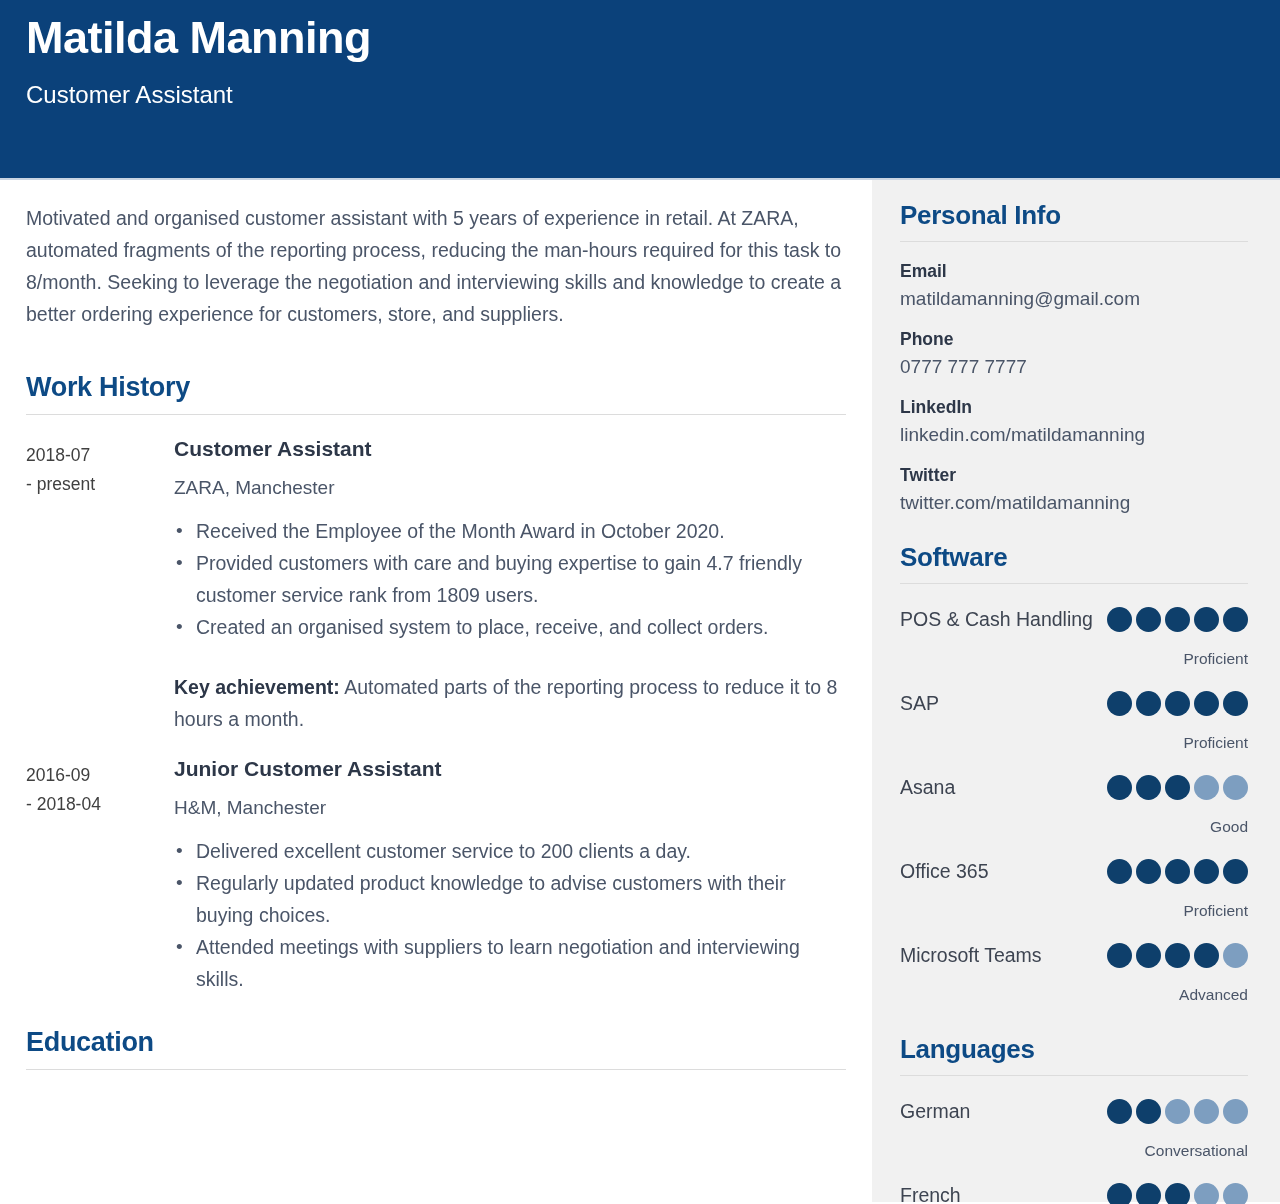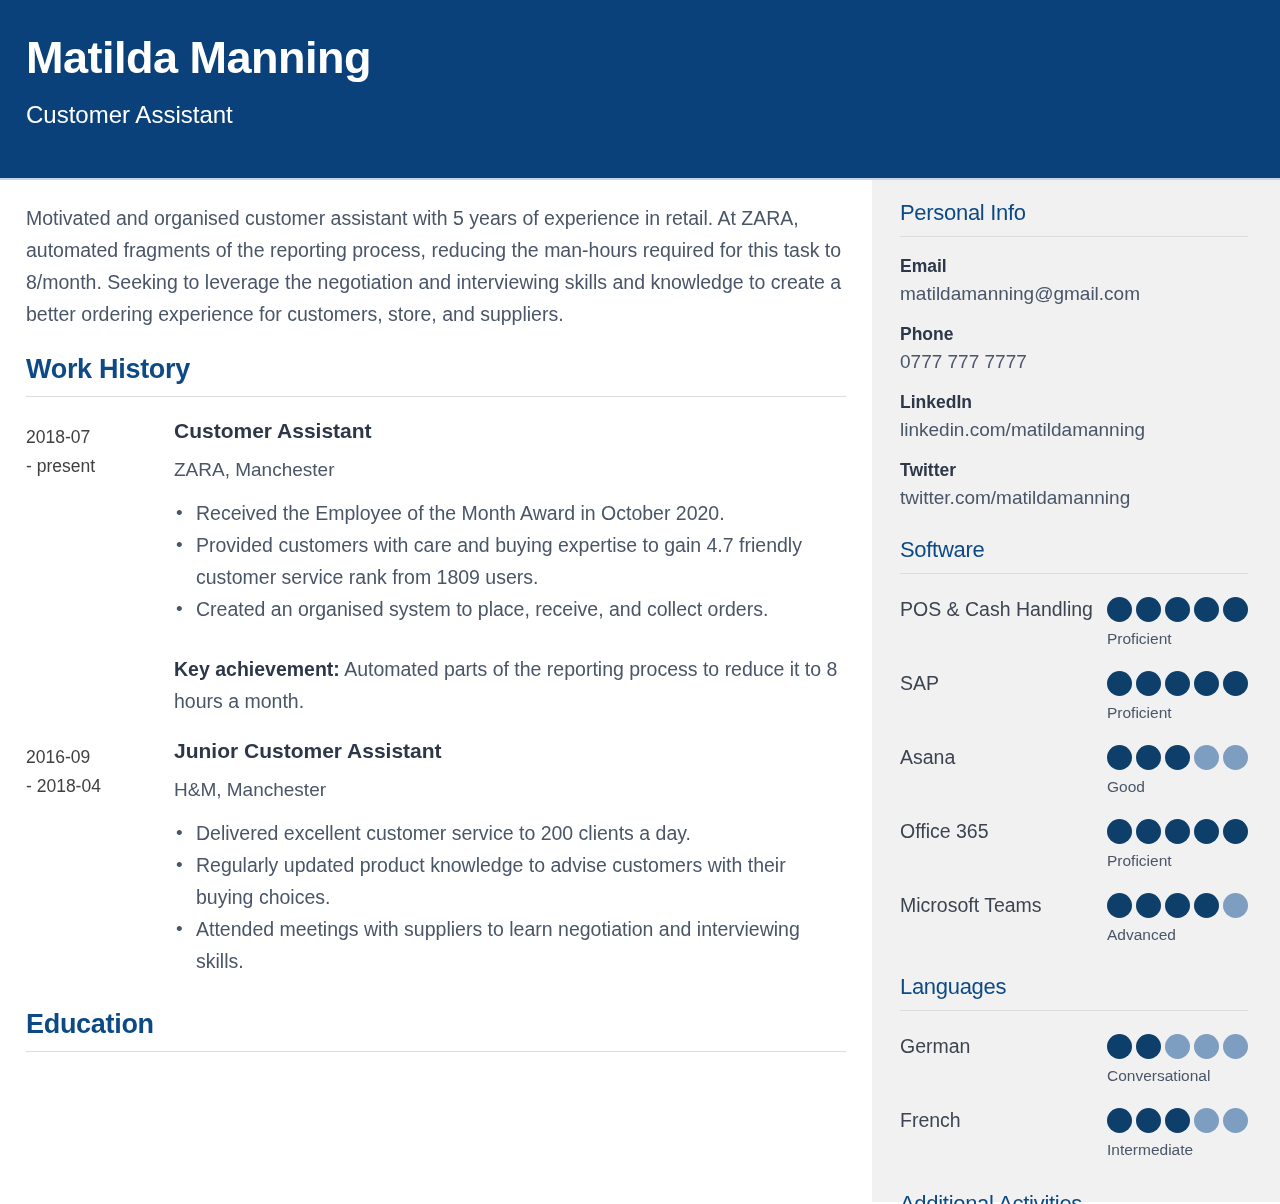--- a/index.html
+++ b/index.html
@@ -10,21 +10,21 @@
     background: #ffffff;
     overflow: hidden;
   }
   .page { position: relative; width: 1280px; height: 1204px; background: #ffffff; }
 
   
   .header {
     width: 1280px;
     height: 180px;
     background: #0b417a;
-    padding: 34px 0 0 26px;
+    padding: 14px 0 0 26px;
     border-bottom: 2px solid #c9d4e2;
   }
   .header-name {
     color: #ffffff;
     font-size: 45px;
     font-weight: bold;
     letter-spacing: -0.5px;
     line-height: 1.05;
   }
   .header-title {
@@ -54,21 +54,21 @@
 
   
   .summary {
     color: #4a5568;
     font-size: 19.5px;
     line-height: 32px;
     max-width: 818px;
   }
 
   
-  .work-head { margin-top: 24px; }
+  .work-head { margin-top: 42px; }
   .job { display: flex; margin-top: 22px; }
   .job-dates {
     width: 148px;
     flex: 0 0 148px;
     color: #404040;
     font-size: 17.5px;
     line-height: 29px;
     padding-top: 4px;
   }
   .job-body { flex: 1; }
@@ -103,21 +103,21 @@
     font-size: 19.5px;
     line-height: 32px;
     margin-top: 28px;
   }
   .job-achievement b { color: #2d3748; font-weight: bold; }
 
   .edu-head { margin-top: 32px; }
 
   
   .side-block { margin-bottom: 2px; }
-  .side-head { color: #0d4a85; font-size: 22px; font-weight: normal; letter-spacing: -0.3px; }
+  .side-head { color: #0d4a85; font-size: 26px; font-weight: bold; letter-spacing: -0.3px; }
   .side-rule { height: 1px; background: #dcdcdc; margin-top: 10px; }
 
   .info-item { margin-top: 19px; }
   .info-label { color: #2d3748; font-size: 17.5px; font-weight: bold; }
   .info-value { color: #4a5568; font-size: 19px; margin-top: 6px; }
 
   .rating-row {
     display: flex;
     align-items: flex-start;
     justify-content: space-between;
@@ -130,22 +130,22 @@
     max-width: 205px;
     padding-top: 2px;
   }
   .rating-right { text-align: right; flex: 0 0 auto; padding-top: 6px; }
   .dots { display: flex; gap: 4px; justify-content: flex-end; }
   .dot { width: 25px; height: 25px; border-radius: 50%; background: #7d9ec0; }
   .dot.on { background: #0e3f6b; }
   .rating-level {
     color: #4a5568;
     font-size: 15.5px;
-    margin-top: 8px;
-    text-align: left;
+    margin-top: 18px;
+    text-align: right;
   }
   .sw-head { margin-top: 28px; }
   .lang-head { margin-top: 30px; }
   .act-head { margin-top: 32px; }
 </style>
 </head>
 <body>
 
 <div class="page">
 

